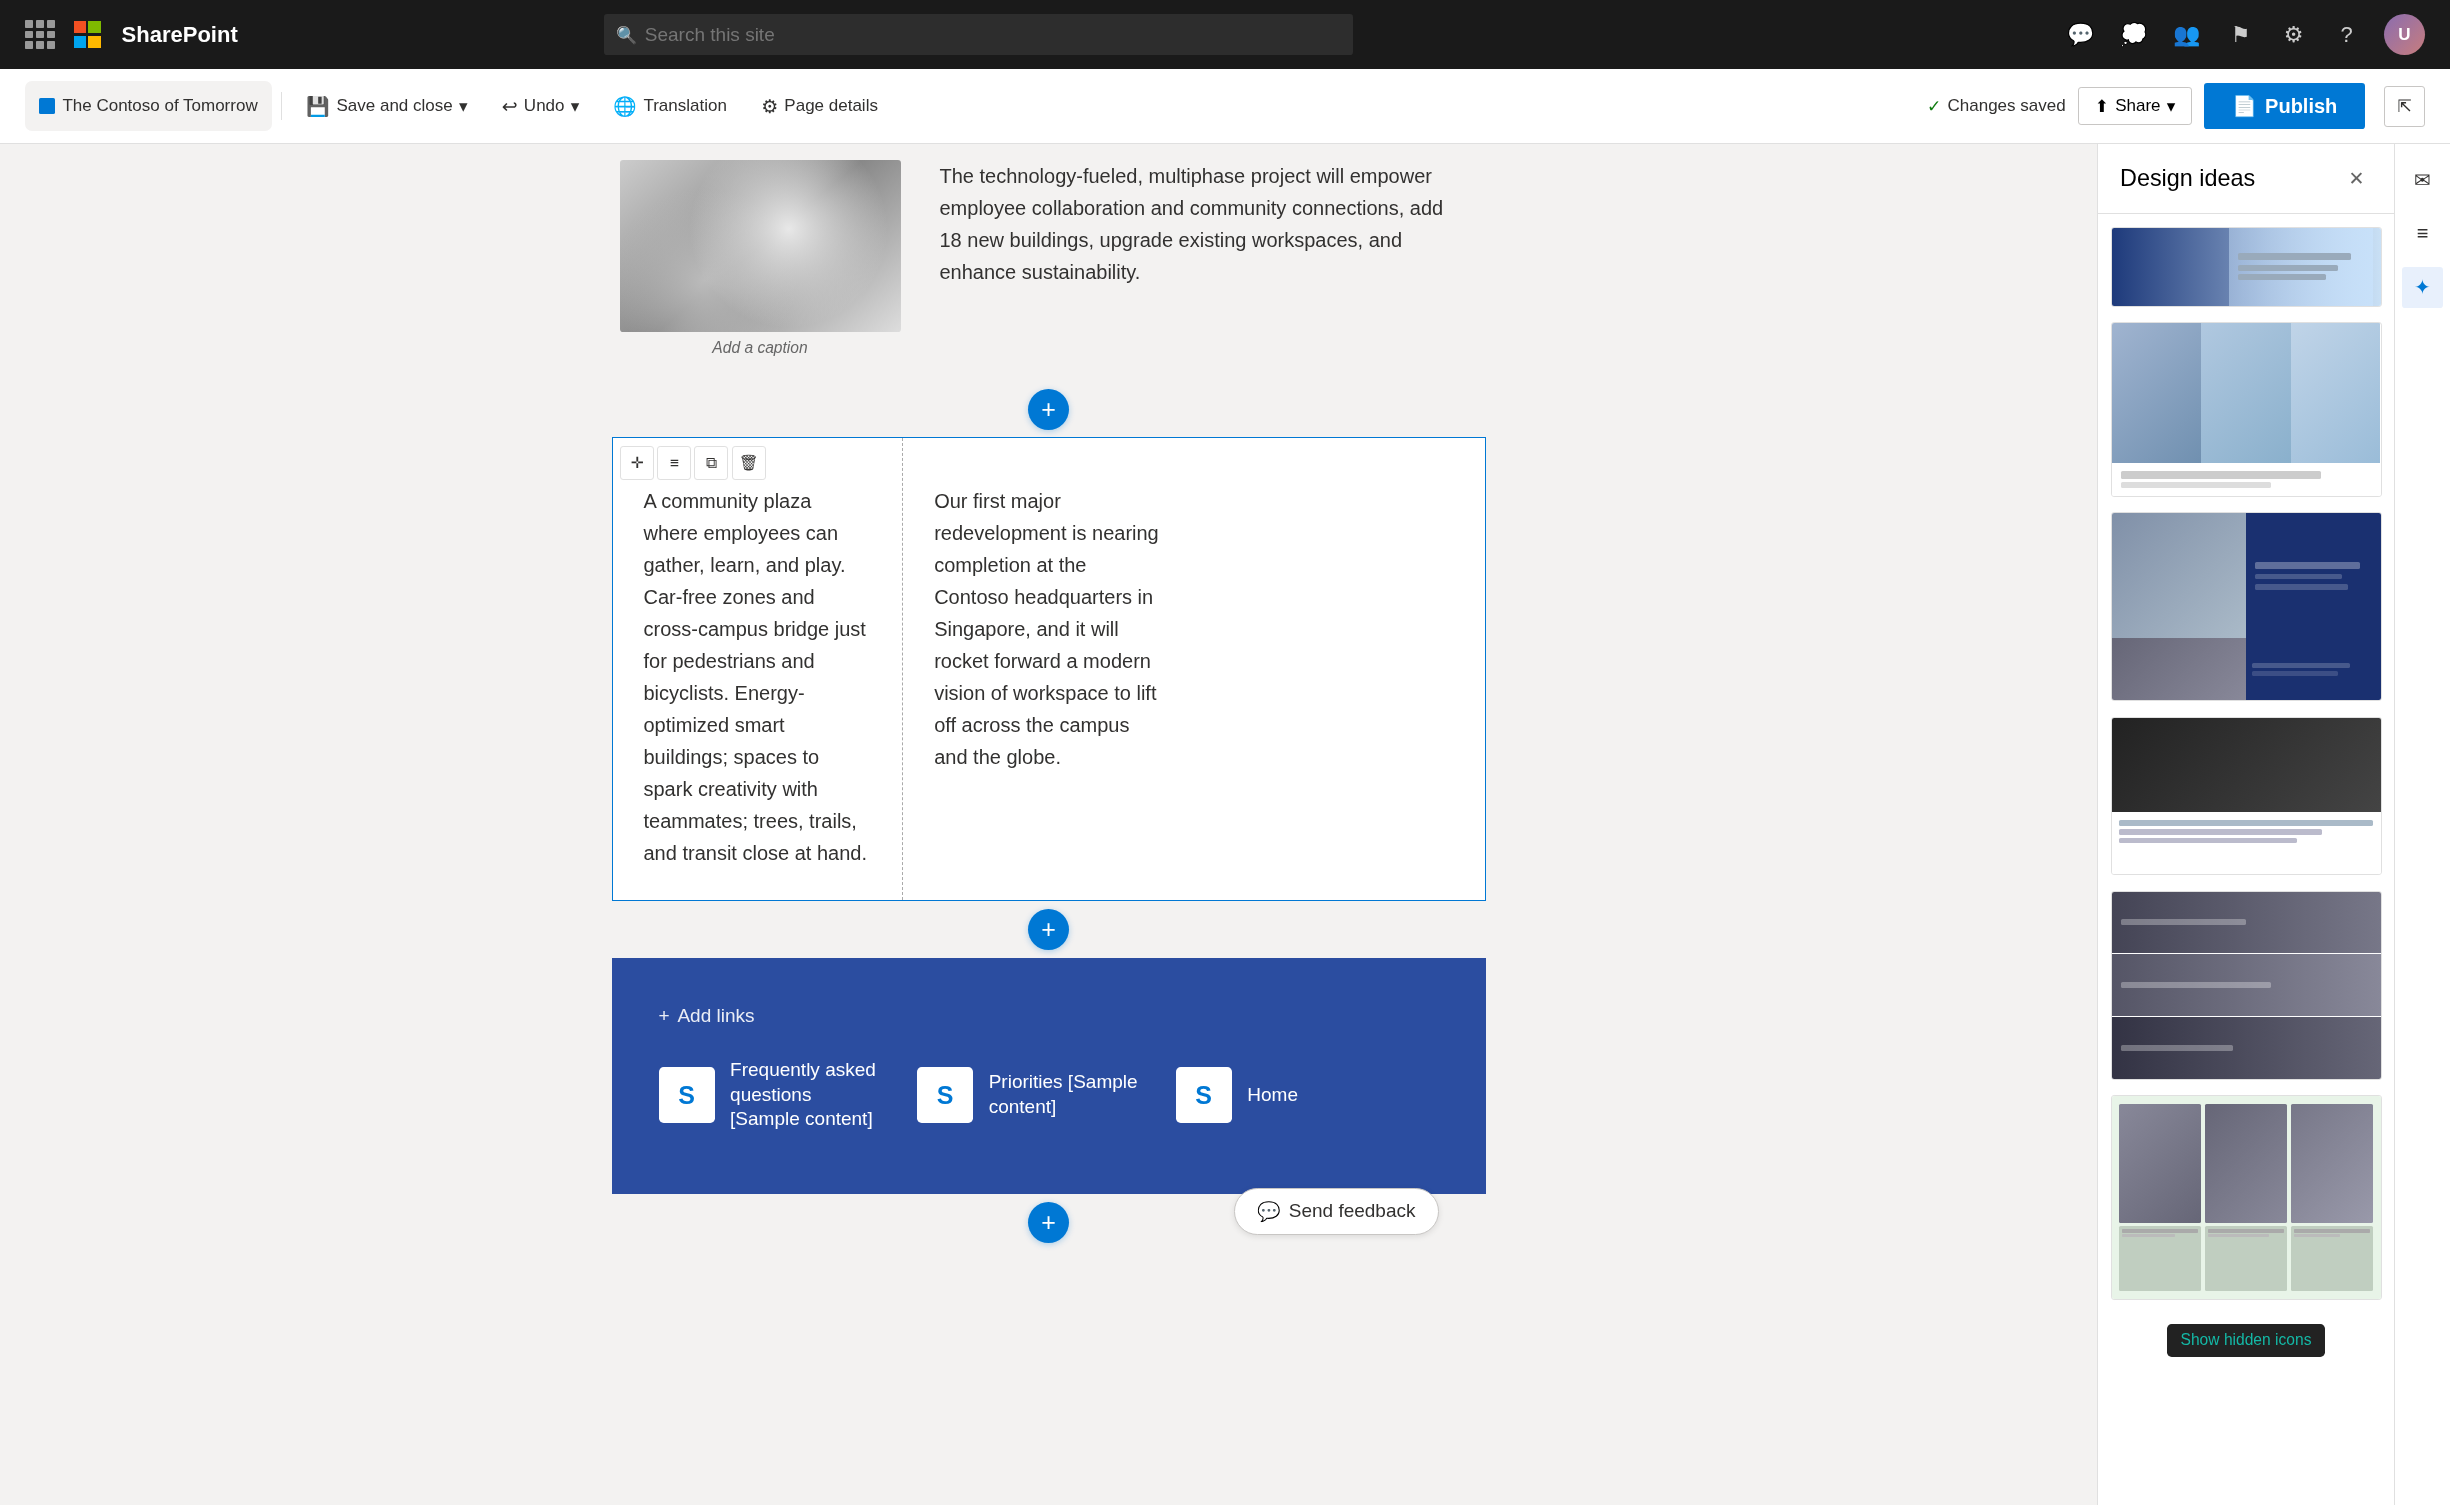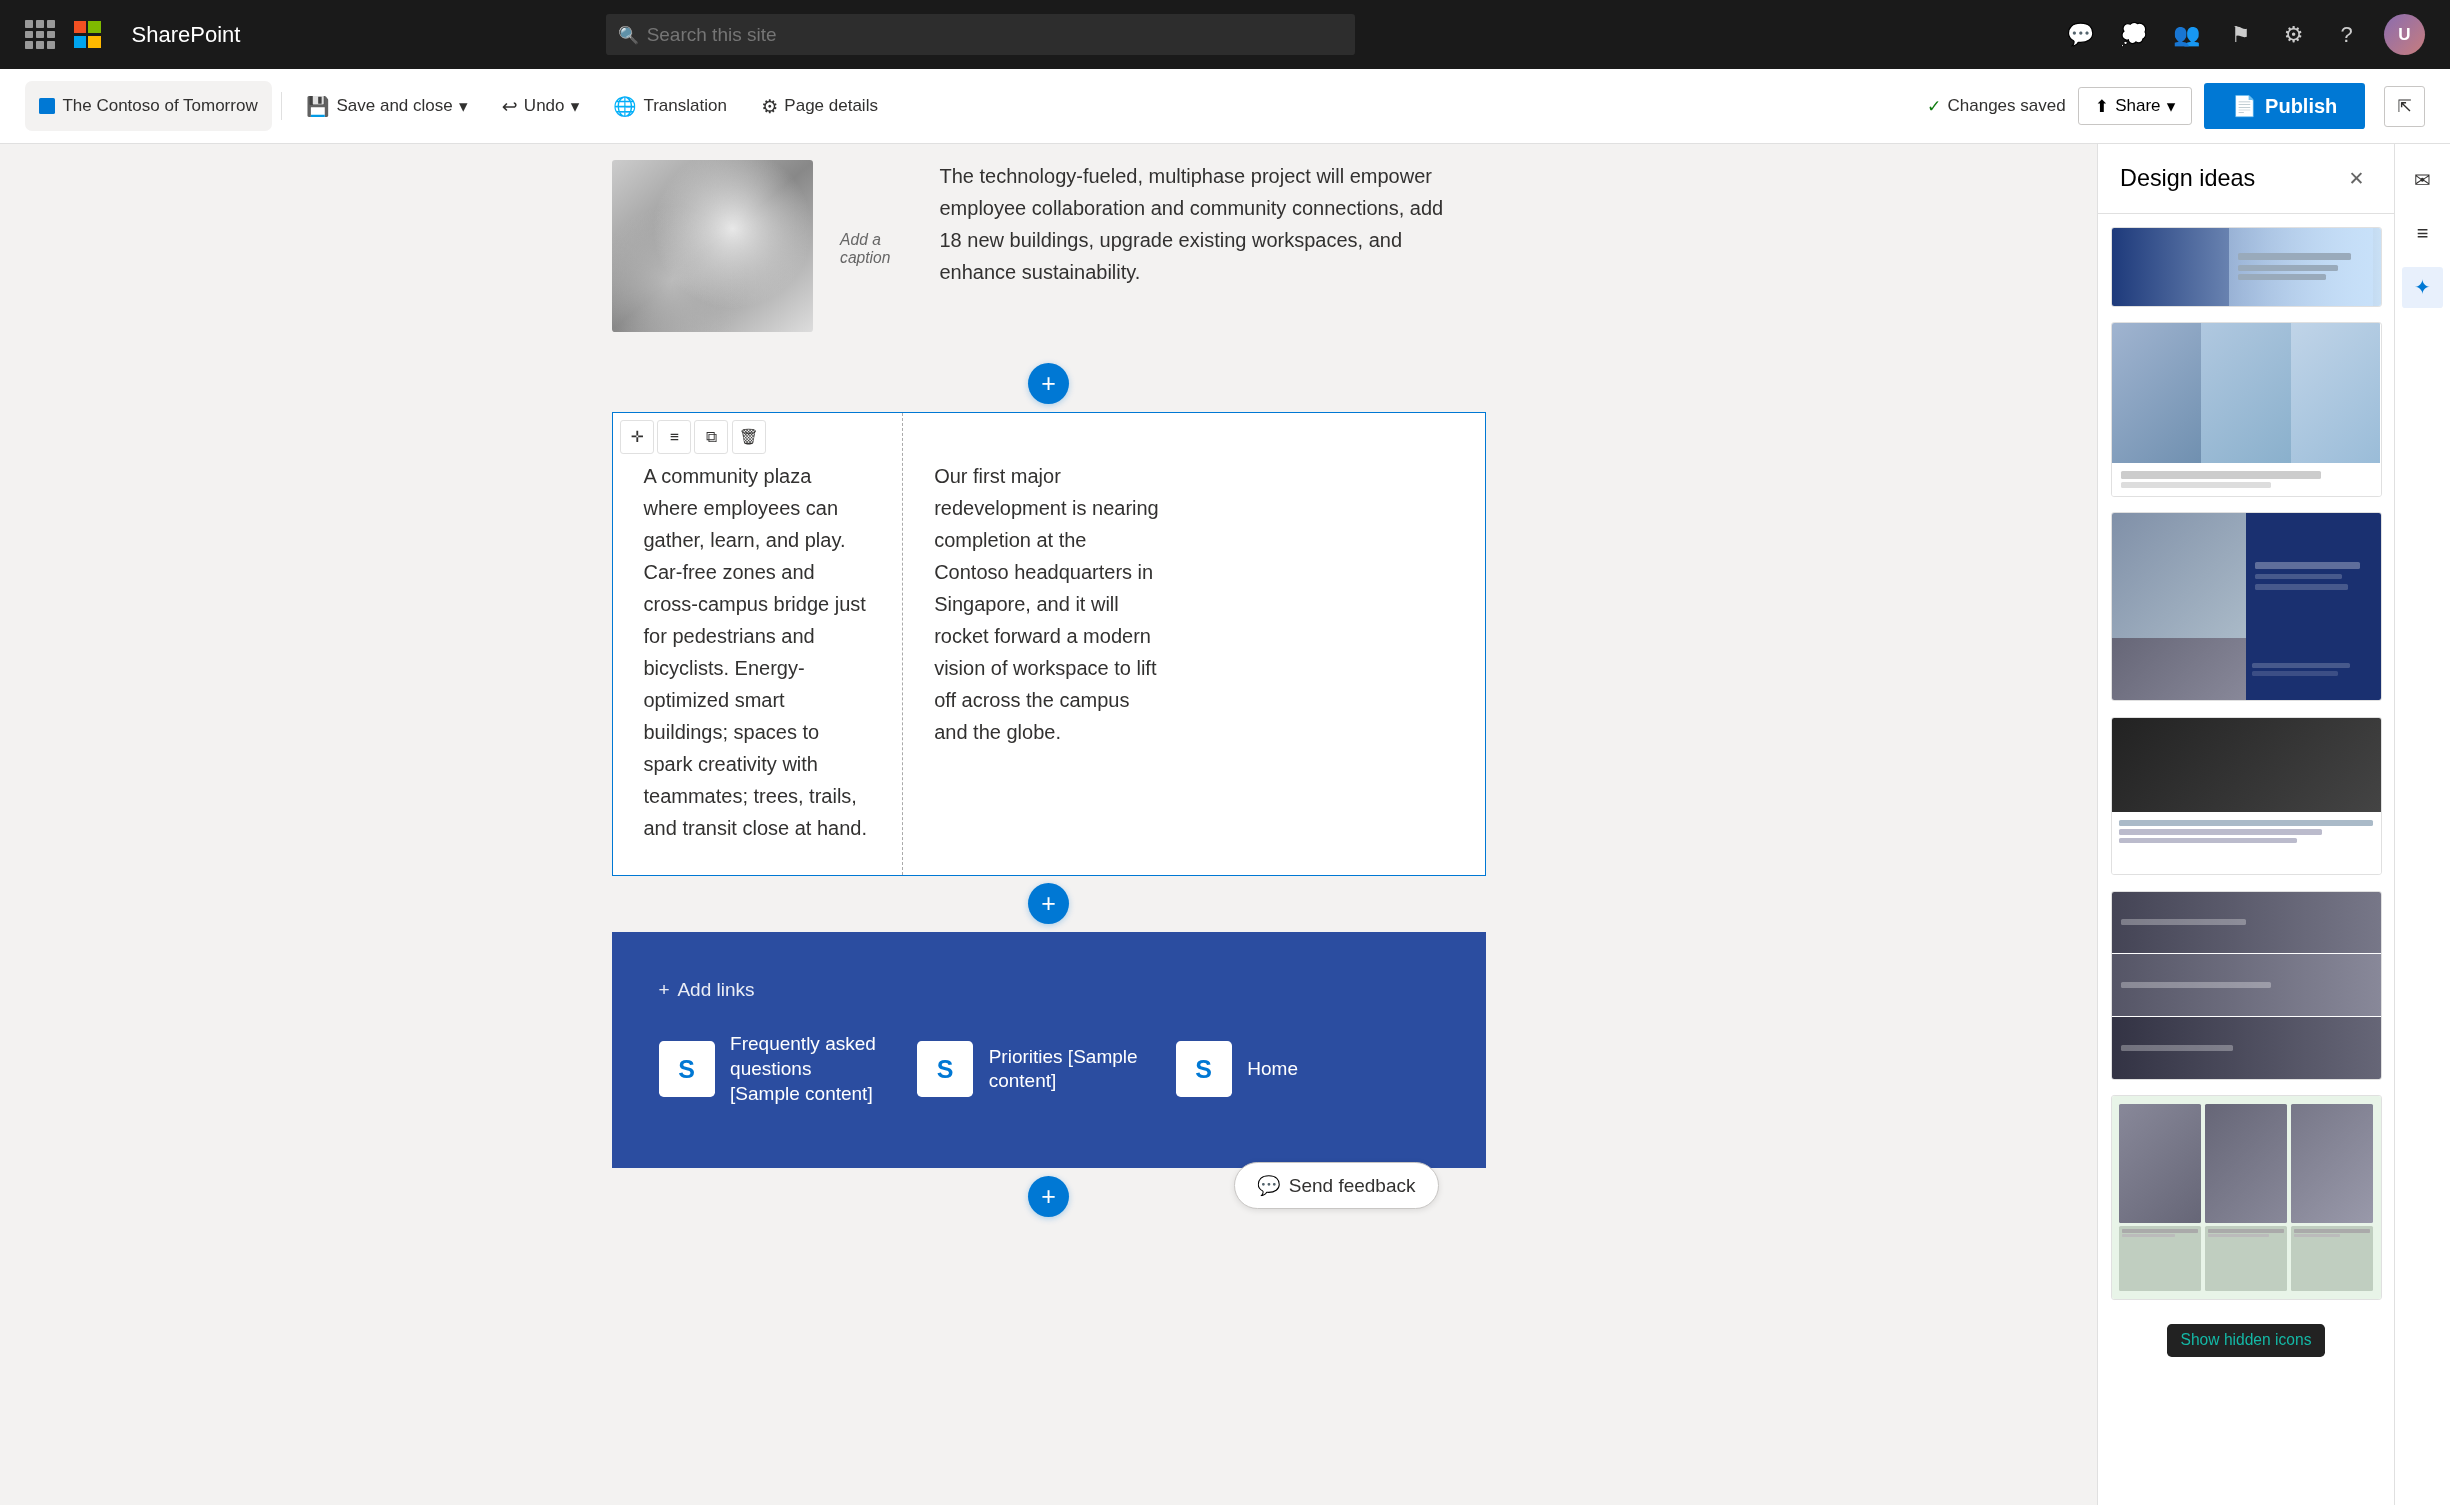--- a/index.html
+++ b/index.html
@@ -42,22 +42,22 @@
       width: 12.5px;
       height: 12.5px;
     }
     .ms-logo span:nth-child(1) { background: #f25022; }
     .ms-logo span:nth-child(2) { background: #7fba00; }
     .ms-logo span:nth-child(3) { background: #00a4ef; }
     .ms-logo span:nth-child(4) { background: #ffb900; }
     .nav-app-name {
       color: white;
       font-size: 22px;
-      font-weight: 400;
-      margin-left: 11px;
+      font-weight: 700;
+      margin-left: 1px;
     }
     .nav-search {
       flex: 1;
       max-width: 749px;
       margin: 0 auto;
       position: relative;
     }
     .nav-search input {
       width: 100%;
       height: 41px;
@@ -230,22 +230,22 @@
     }
     .image-section {
       display: grid;
       grid-template-columns: 297px 1fr;
       gap: 0;
       margin-bottom: 0;
       padding: 0 0 23.4px 0;
     }
     .image-block {
       display: flex;
-      align-items: center;
-      gap: 27px;
+      flex-direction: column;
+      align-items: center;
     }
     .spiral-image {
       width: 281px;
       height: 172px;
       background: linear-gradient(135deg, #ddd 0%, #aaa 40%, #eee 100%);
       border-radius: 3.1px;
       overflow: hidden;
       position: relative;
     }
     .spiral-image-inner {

